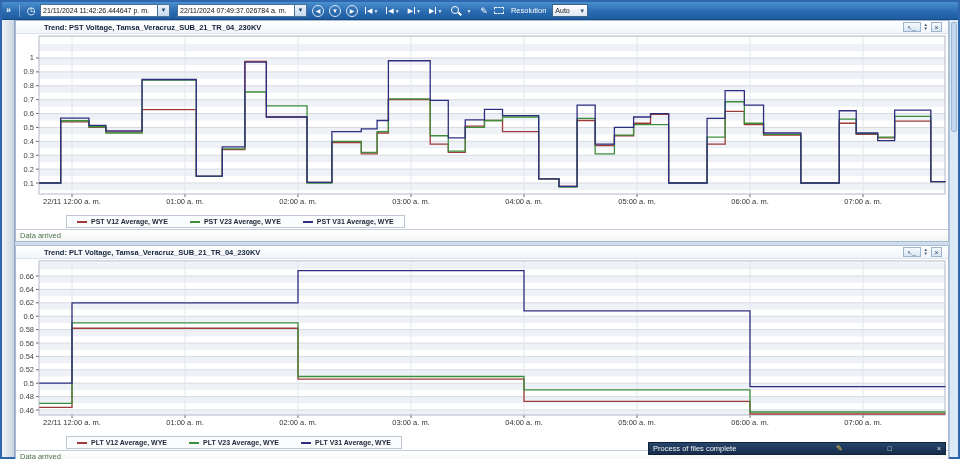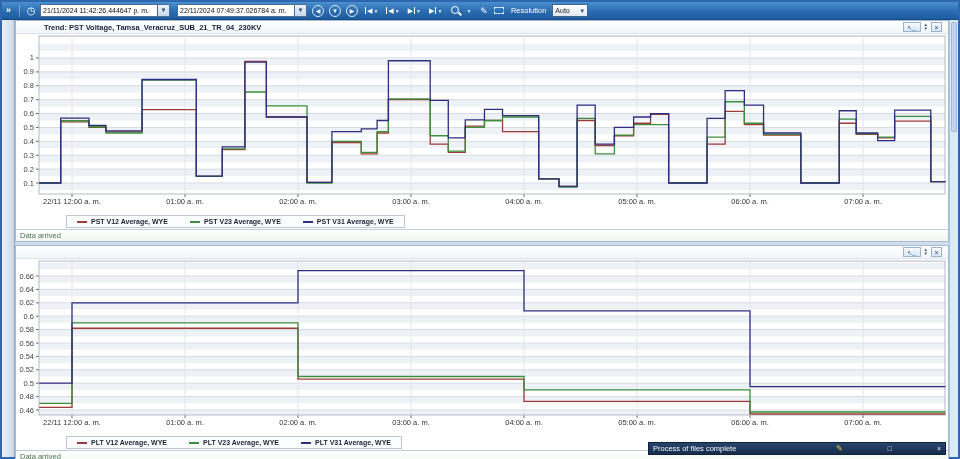--- a/index.html
+++ b/index.html
@@ -202,20 +202,21 @@
                   <span class="legend-dash" style="background: rgb(46, 46, 128);"></span>
                   <span class="legend-label">PST V31 Average, WYE</span>
                 </span>
               </div>
           </div>
           <div class="status-bar">Data arrived</div>
         </div>
 
         <div class="panel bottom">
           <div class="ptitle">
+            <span class="ttext">Trend: PLT Voltage, Tamsa_Veracruz_SUB_21_TR_04_230KV</span>
             <span class="spacer"></span>
             <span class="pt-btn wide">↖_</span>
             <span class="pt-spin">
                 <span>▲</span>
                 <span>▼</span>
               </span>
             <span class="pt-btn pt-close">×</span>
           </div>
           <div class="chartbox"><svg width="936" height="172">
                 <rect x="23" y="151" width="906" height="5" fill="#eef1f6"></rect>

